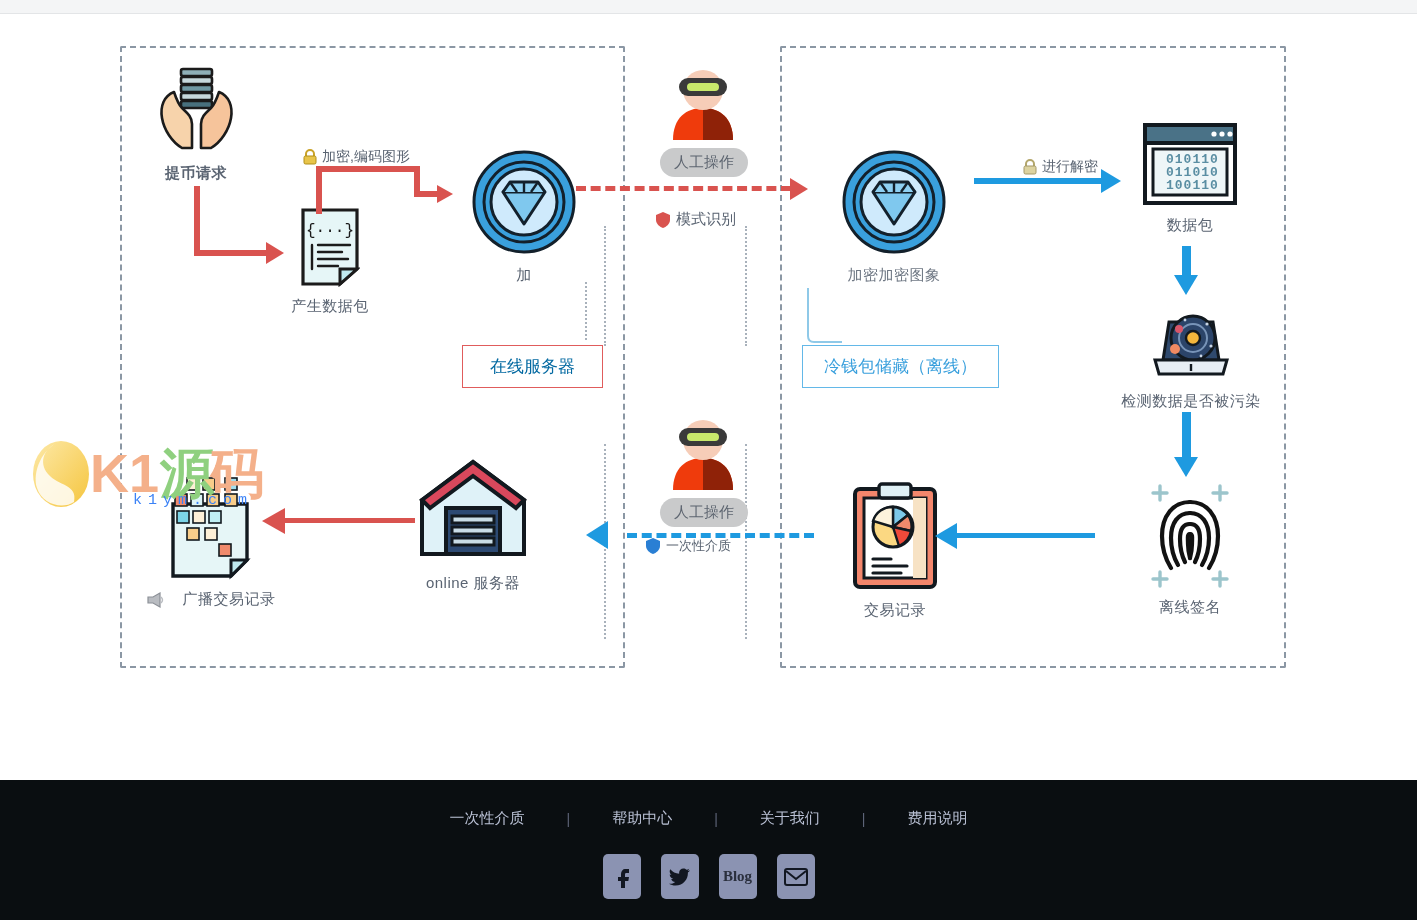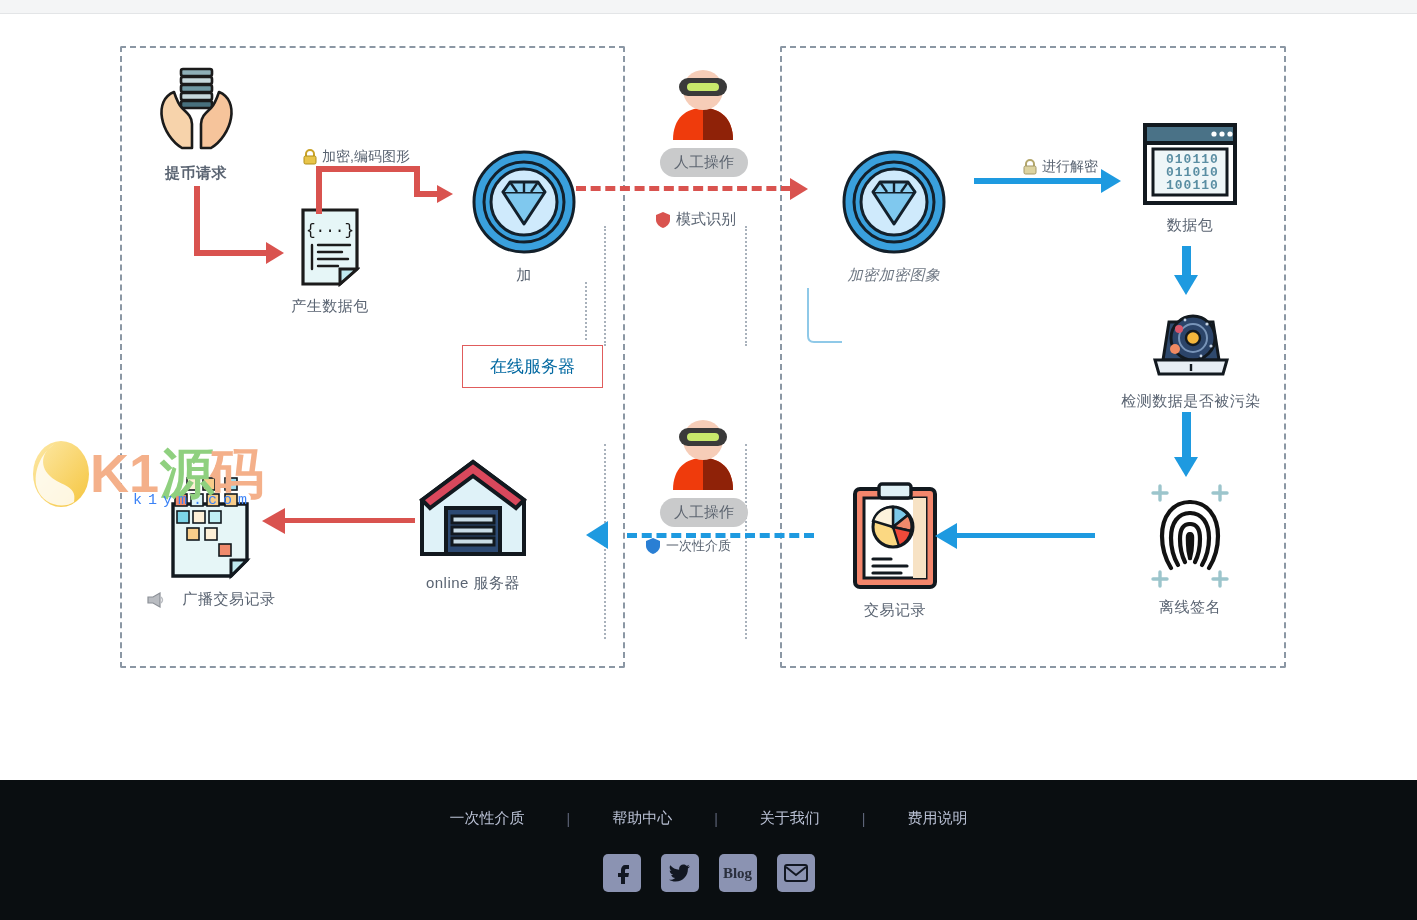--- a/index.html
+++ b/index.html
@@ -101,21 +101,21 @@
     color:#b9c0d4; font-size:15px; text-decoration:none;
     padding:0 42px; white-space:nowrap;
   }
   #footer-links .divider {
     color:#5d6478; font-size:14px;
   }
   #footer-social {
     display:flex; justify-content:center; gap:20px; padding-top:26px;
   }
   .social {
-    width:38px; height:38px; border-radius:5px; background:#8b93b2;
+    width:38px; height:45px; border-radius:5px; background:#8b93b2;
     display:flex; align-items:center; justify-content:center;
     color:#0a0e11; cursor:pointer;
   }
   .social svg { display:block; }
   .social .blogtxt {
     font-family:"Liberation Serif", serif; font-weight:bold; font-size:15px;
     color:#2a2f3d;
   }
 </style>
 </head>
@@ -178,21 +178,21 @@
       <path d="M33 44 L40 34 H68 L75 44" fill="#8fd0f2" stroke="#13202b" stroke-width="3" stroke-linejoin="round"></path>
       <g stroke="#13202b" stroke-width="2.4">
         <line x1="40" y1="34" x2="47" y2="44"></line>
         <line x1="54" y1="34" x2="54" y2="44"></line>
         <line x1="68" y1="34" x2="61" y2="44"></line>
       </g>
     </svg>
     <div class="cap">加</div>
   </div>
 
-  <div class="node" style="left:838px; top:134px; width:112px;font-style:italic;">
+  <div class="node" style="left:838px; top:134px; width:112px;">
     <svg width="108" height="108" viewBox="0 0 108 108">
       <circle cx="54" cy="54" r="50" fill="#3aa0dd" stroke="#13202b" stroke-width="3"></circle>
       <circle cx="54" cy="54" r="40" fill="none" stroke="#13202b" stroke-width="3"></circle>
       <circle cx="54" cy="54" r="33" fill="#cfeafc" stroke="#13202b" stroke-width="3"></circle>
       <path d="M33 44 H75 L54 76 Z" fill="#7fc8ee" stroke="#13202b" stroke-width="3" stroke-linejoin="round"></path>
       <path d="M33 44 L40 34 H68 L75 44" fill="#8fd0f2" stroke="#13202b" stroke-width="3" stroke-linejoin="round"></path>
       <g stroke="#13202b" stroke-width="2.4">
         <line x1="40" y1="34" x2="47" y2="44"></line>
         <line x1="54" y1="34" x2="54" y2="44"></line>
         <line x1="68" y1="34" x2="61" y2="44"></line>
@@ -415,20 +415,21 @@
   <div class="ar-line red" style="left:285px; top:504px; width:130px; height:5px;"></div>
   <div class="ar-head" style="left:262px; top:494px; border-top:13px solid transparent; border-bottom:13px solid transparent; border-right:23px solid #d9534f;"></div>
 
   <div style="position:absolute; left:585px; top:268px; width:0; height:58px;
               border-left:2px dotted #a8b1bb;"></div>
   <svg style="position:absolute; left:804px; top:274px;" width="40" height="58">
     <path d="M4 0 V48 Q4 54 10 54 H38" fill="none" stroke="#8fc9e8" stroke-width="2"></path>
   </svg>
 
   <div class="boxlabel" id="label-online">在线服务器</div>
+  <div class="boxlabel" id="label-cold">冷钱包储藏（离线）</div>
 
   <div id="watermark">
     <svg width="240" height="100" viewBox="0 0 240 100">
       <defs>
         <linearGradient id="eggrad" x1="0" y1="0" x2="1" y2="1">
           <stop offset="0%" stop-color="#fde9a8"></stop>
           <stop offset="100%" stop-color="#f5c53e"></stop>
         </linearGradient>
       </defs>
       <ellipse cx="33" cy="52" rx="28" ry="33" fill="url(#eggrad)"></ellipse>

